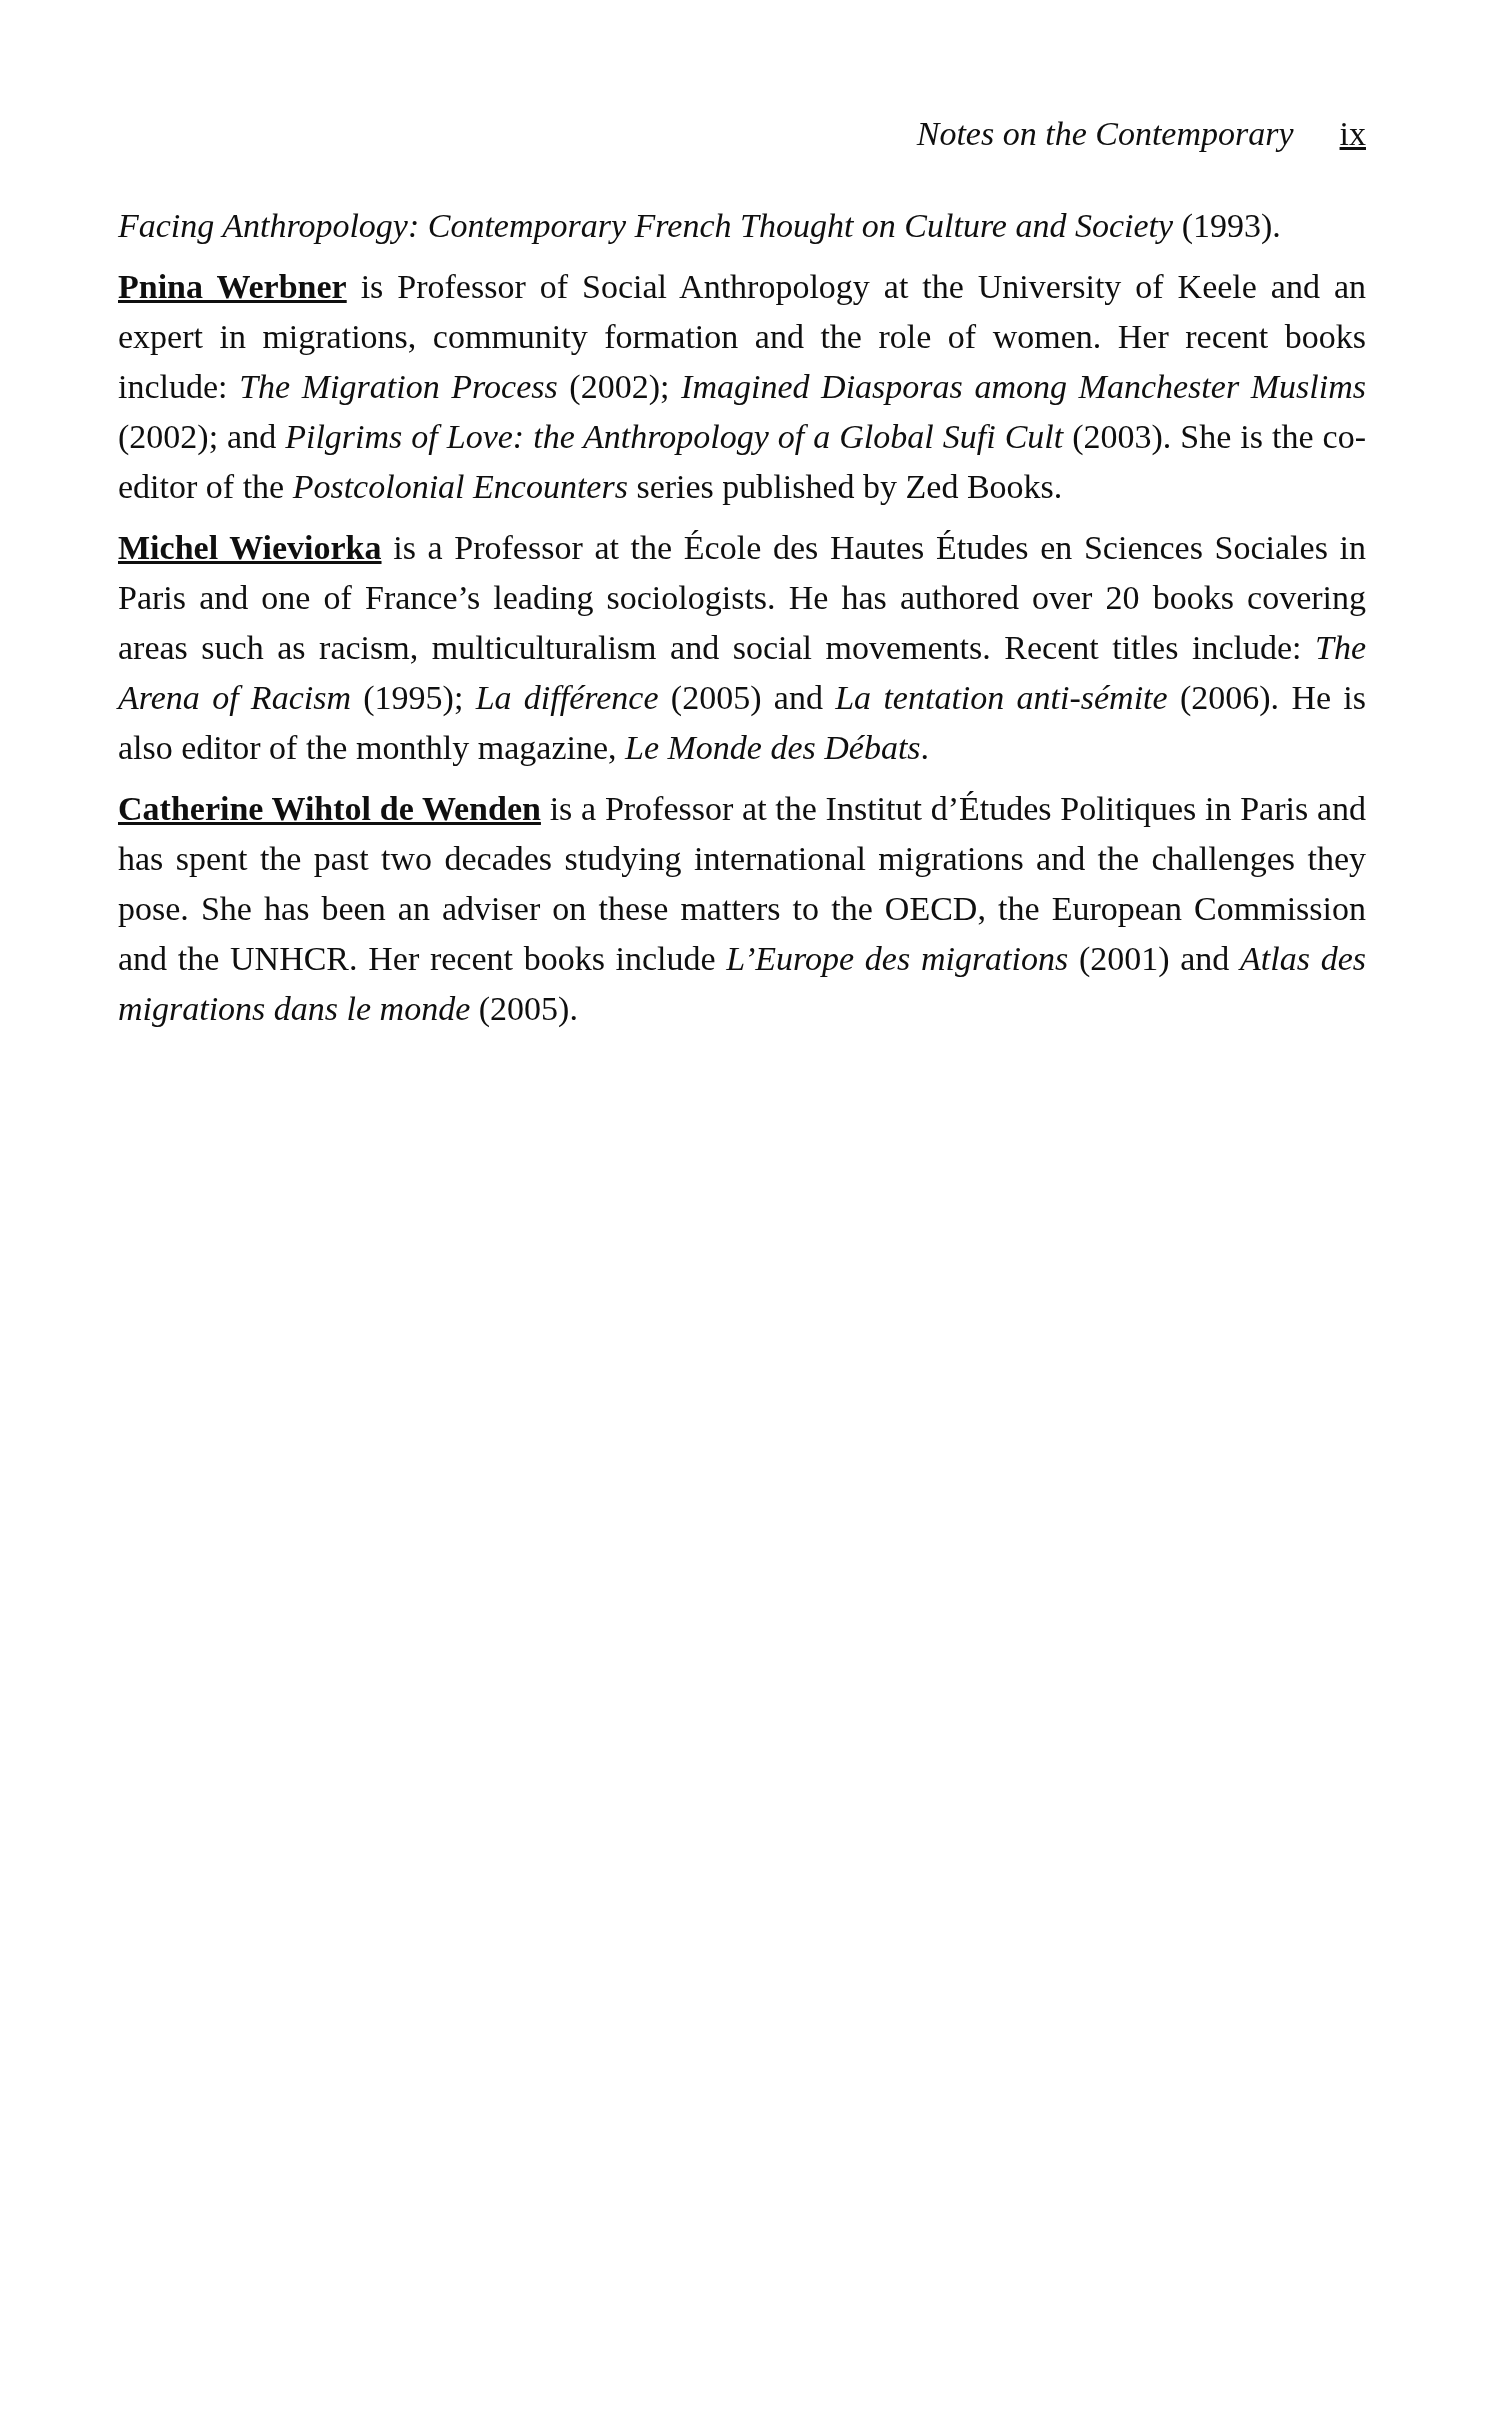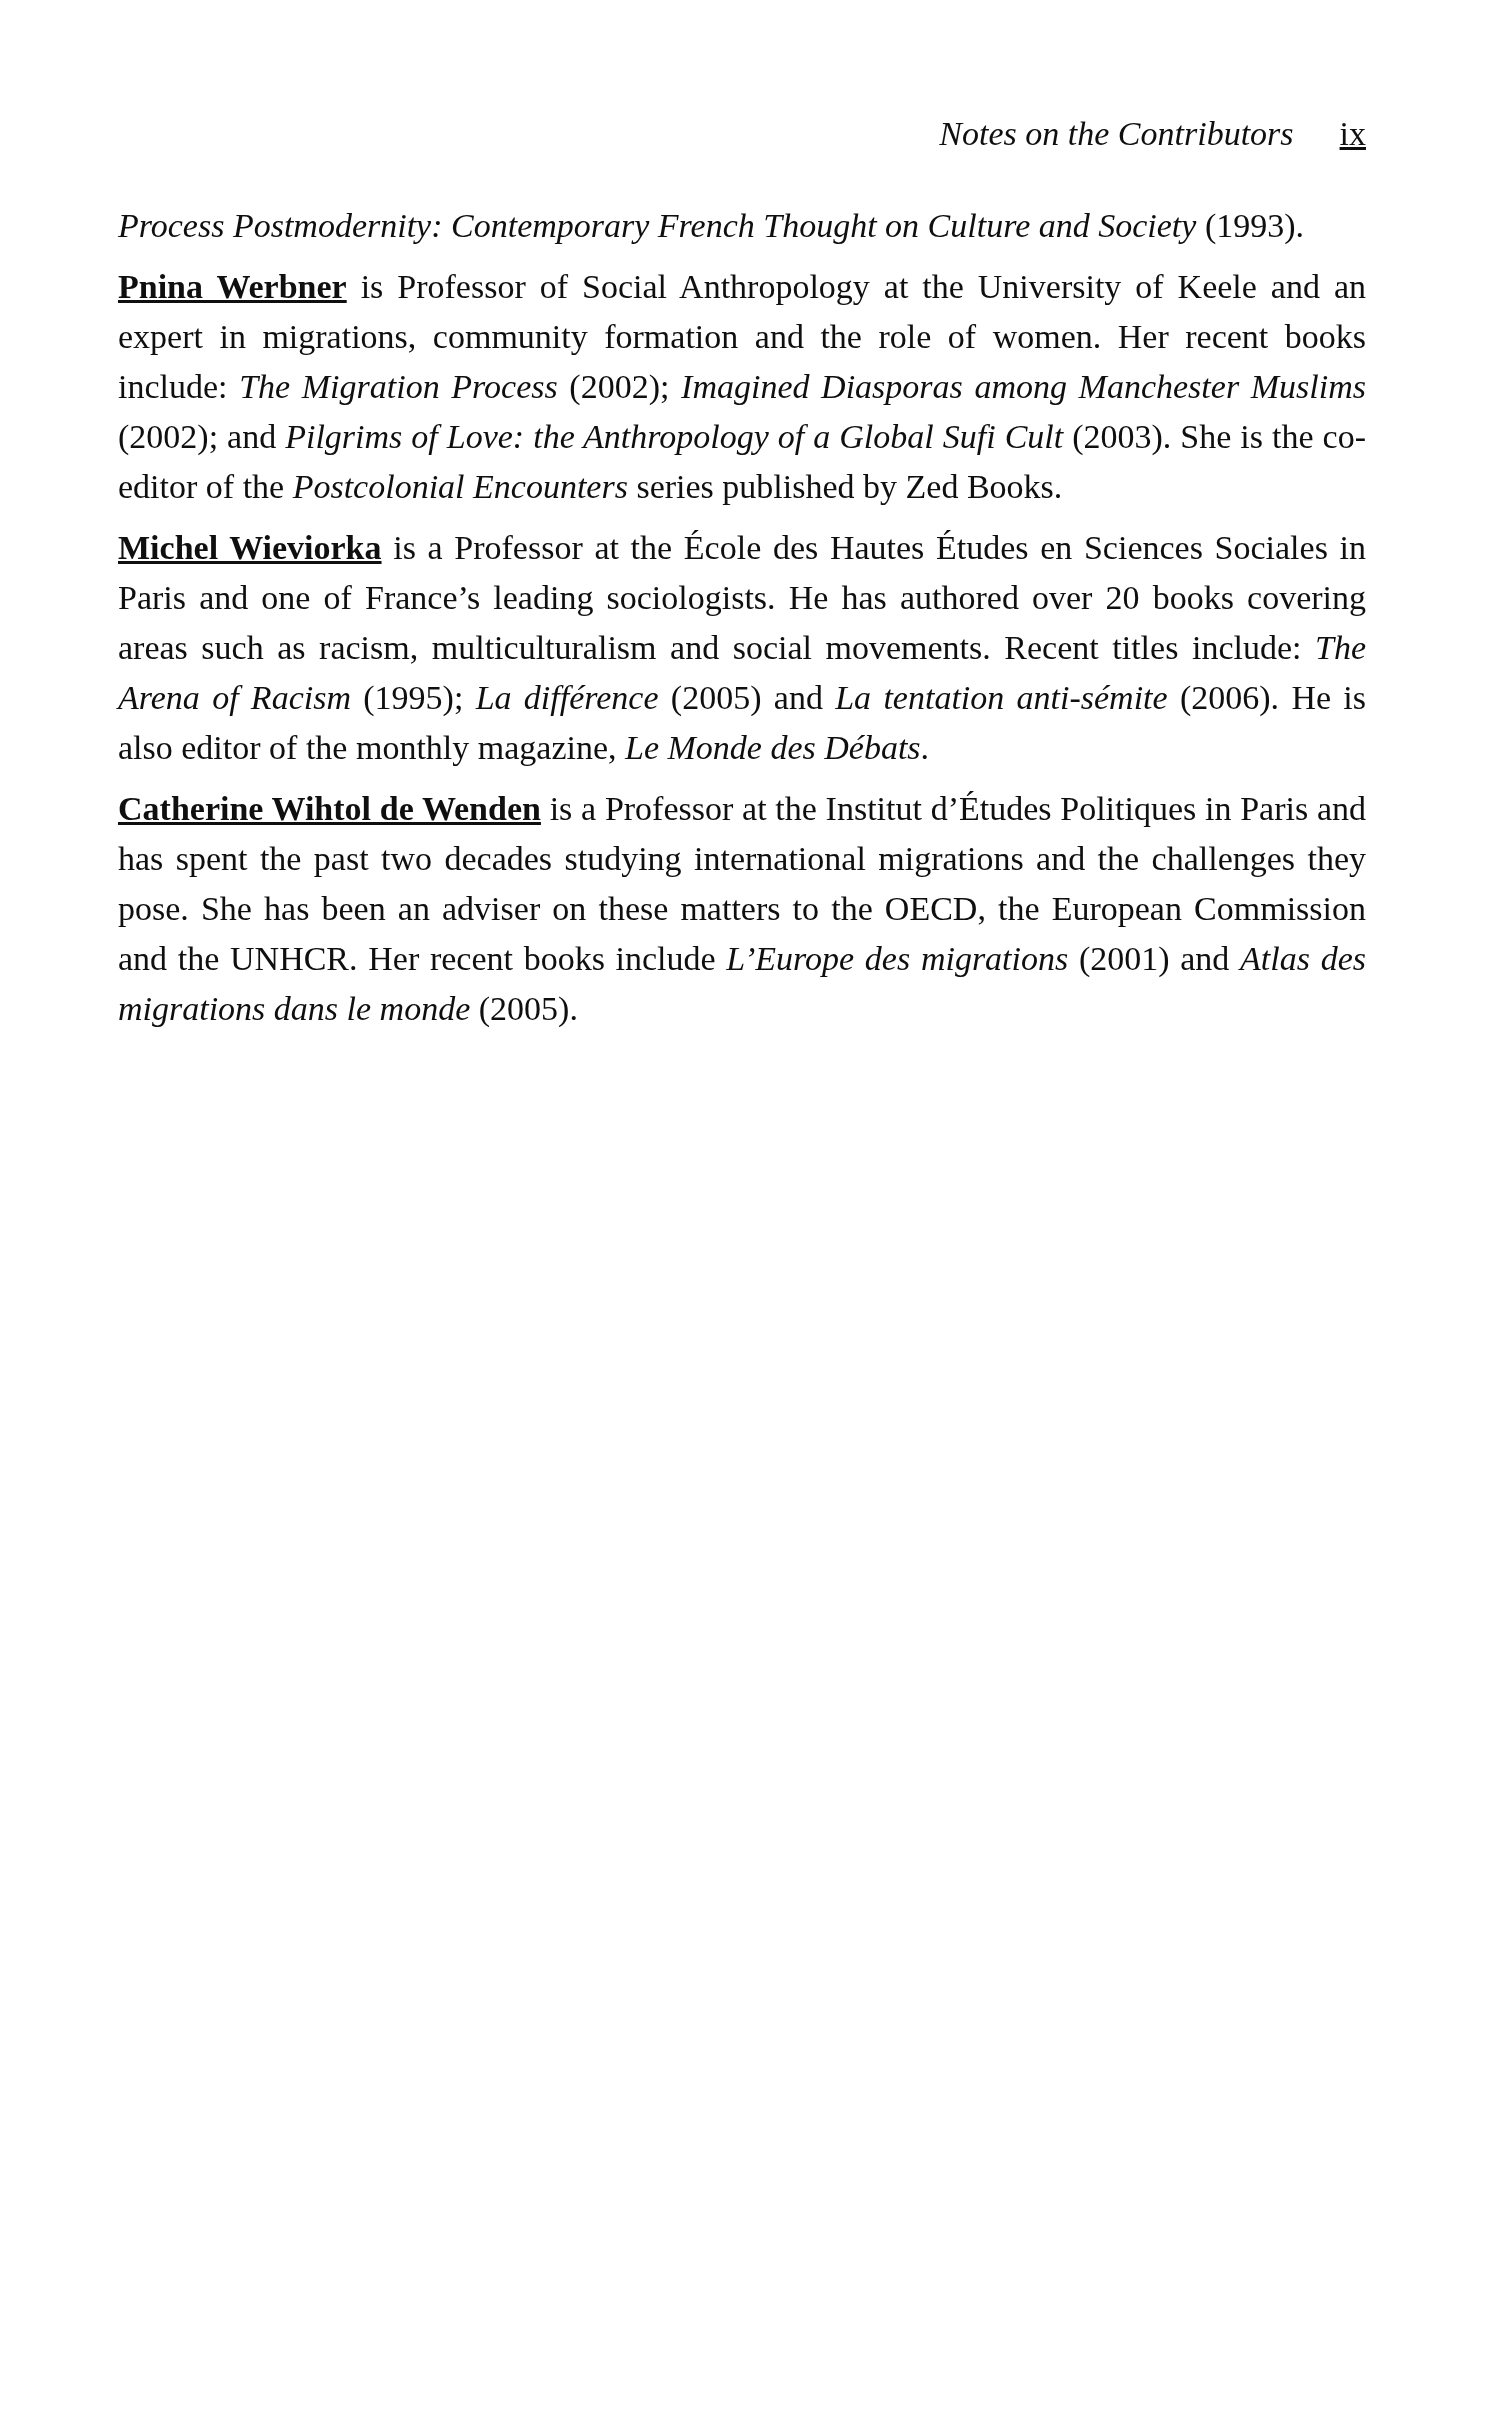--- a/index.html
+++ b/index.html
@@ -51,21 +51,21 @@
   }
   .run.bold { font-weight: 700; text-decoration: underline; }
   .run.italic { font-style: italic; }
   .run.normal { font-weight: 400; font-style: normal; }
 </style>
 </head>
 <body>
 
 <div class="page">
   <div class="running-header">
-    <span class="header-title">Notes on the Contributors</span><span class="page-number">ix</span>
+    <span class="header-title">Notes on the Contemporary</span><span class="page-number">ix</span>
   </div>
   <div class="body-text">
-      <p><span class="run italic">Process Postmodernity: Contemporary French Thought on Culture and Society</span><span class="run normal"> (1993).</span></p>
+      <p><span class="run italic">Facing Anthropology: Contemporary French Thought on Culture and Society</span><span class="run normal"> (1993).</span></p>
       <p><span class="run bold">Pnina Werbner</span><span class="run normal"> is Professor of Social Anthropology at the University of Keele and an expert in migrations, community formation and the role of women. Her recent books include: </span><span class="run italic">The Migration Process</span><span class="run normal"> (2002); </span><span class="run italic">Imagined Diasporas among Manchester Muslims</span><span class="run normal"> (2002); and </span><span class="run italic">Pilgrims of Love: the Anthropology of a Global Sufi Cult</span><span class="run normal"> (2003). She is the co-editor of the </span><span class="run italic">Postcolonial Encounters</span><span class="run normal"> series published by Zed Books.</span></p>
       <p><span class="run bold">Michel Wieviorka</span><span class="run normal"> is a Professor at the École des Hautes Études en Sciences Sociales in Paris and one of France’s leading sociologists. He has authored over 20 books covering areas such as racism, multiculturalism and social movements. Recent titles include: </span><span class="run italic">The Arena of Racism</span><span class="run normal"> (1995); </span><span class="run italic">La différence</span><span class="run normal"> (2005) and </span><span class="run italic">La tentation anti-sémite</span><span class="run normal"> (2006). He is also editor of the monthly magazine, </span><span class="run italic">Le Monde des Débats</span><span class="run normal">.</span></p>
       <p><span class="run bold">Catherine Wihtol de Wenden</span><span class="run normal"> is a Professor at the Institut d’Études Politiques in Paris and has spent the past two decades studying international migrations and the challenges they pose. She has been an adviser on these matters to the OECD, the European Commission and the UNHCR. Her recent books include </span><span class="run italic">L’Europe des migrations</span><span class="run normal"> (2001) and </span><span class="run italic">Atlas des migrations dans le monde</span><span class="run normal"> (2005).</span></p>
     </div>
 </div>
 
 </body></html>

